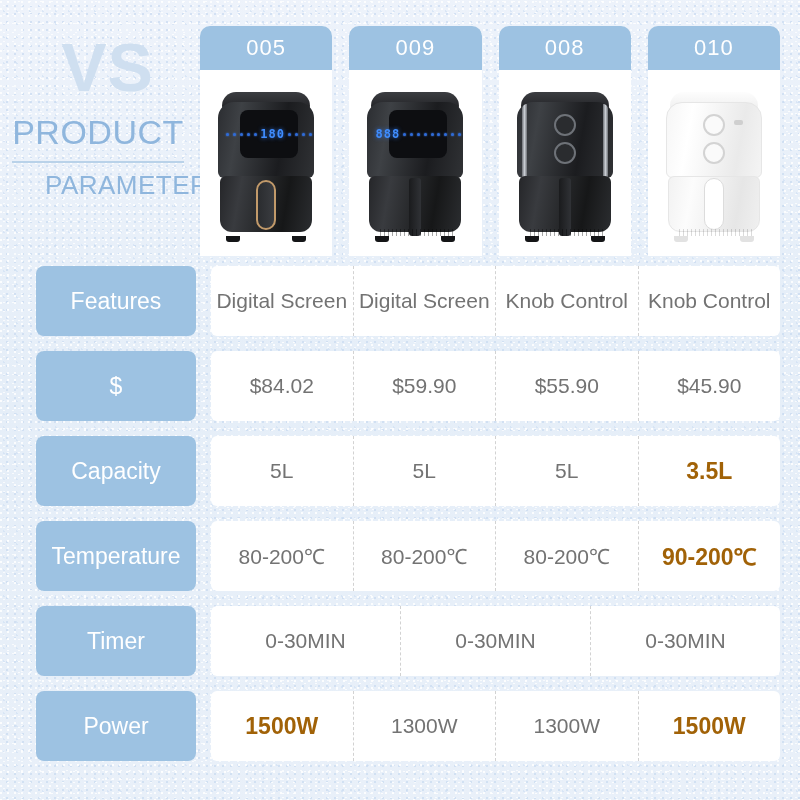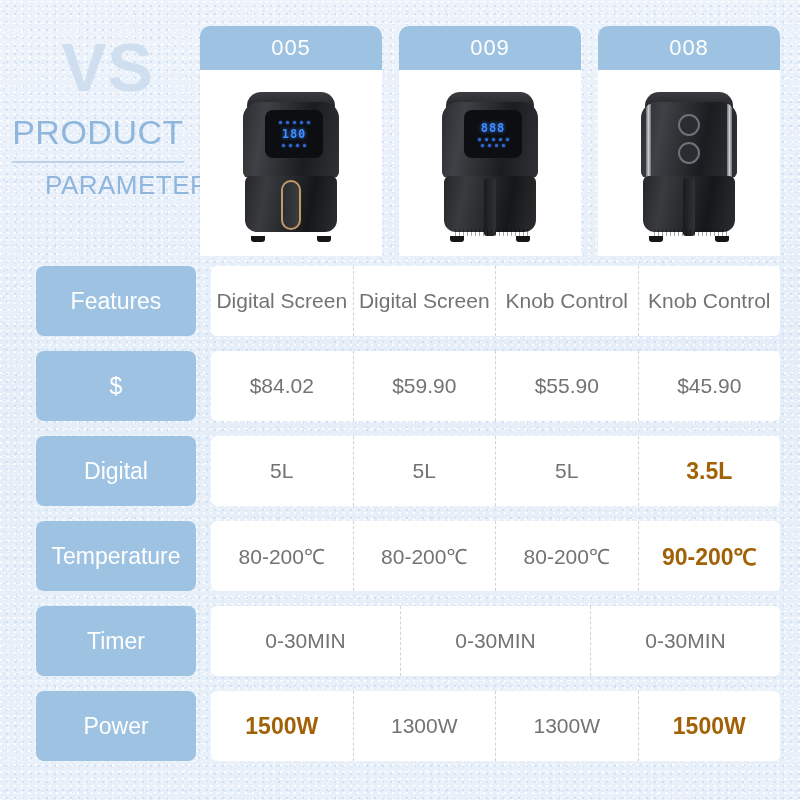--- a/index.html
+++ b/index.html
@@ -135,21 +135,21 @@
   .fryer.light .body { background: linear-gradient(100deg,#f6f6f6 0%,#ffffff 25%,#eaeaea 75%,#f4f4f4 100%); border:1px solid #e6e6e6; }
   .fryer.light .basket { background: linear-gradient(100deg,#f2f2f2 0%,#fcfcfc 25%,#e6e6e6 75%,#f0f0f0 100%); border:1px solid #e6e6e6; }
   .fryer.light .foot { background: #e2e2e2; }
 
   
   .panel {
     position: absolute; left: 26px; top: 22px;
     width: 58px; height: 48px;
     background: #0d0e11;
     border-radius: 8px;
-    display: flex; flex-direction: column;
+    display: flex; flex-direction: row;
     align-items: center; justify-content: center;
     gap: 3px;
   }
   .panel .dot-row { display: flex; gap: 4px; }
   .panel .dot { width: 3px; height: 3px; border-radius: 50%; background: #2f6bd8; box-shadow: 0 0 2px #3d7ff0; }
   .panel .readout {
     font-family: "DejaVu Sans Mono", monospace;
     font-size: 12px; font-weight: bold;
     color: #3f8dff;
     letter-spacing: 1px;
@@ -345,20 +345,37 @@
           <div class="knob on-dark k2"></div>
           <div class="basket"></div>
           <div class="handle-bar"></div>
           <div class="vents"></div>
           <div class="foot l"></div>
           <div class="foot r"></div>
         </div>
       </div>
     </div>
 
+    <div class="product-card">
+      <div class="product-tab">010</div>
+      <div class="product-photo">
+        <div class="fryer light">
+          <div class="lid"></div>
+          <div class="body"></div>
+          <div class="knob on-light k1"></div>
+          <div class="knob on-light k2"></div>
+          <div class="led"></div>
+          <div class="basket"></div>
+          <div class="handle-white"></div>
+          <div class="vents light-v"></div>
+          <div class="foot l"></div>
+          <div class="foot r"></div>
+        </div>
+      </div>
+    </div>
 
   </div>
 
   <div id="spec-table">
 
     <div class="spec-row">
       <div class="spec-label">Features</div>
       <div class="spec-values">
         <div class="spec-cell">Digital Screen</div>
         <div class="spec-cell">Digital Screen</div>
@@ -371,21 +388,21 @@
       <div class="spec-label">$</div>
       <div class="spec-values">
         <div class="spec-cell">$84.02</div>
         <div class="spec-cell">$59.90</div>
         <div class="spec-cell">$55.90</div>
         <div class="spec-cell">$45.90</div>
       </div>
     </div>
 
     <div class="spec-row">
-      <div class="spec-label">Digital</div>
+      <div class="spec-label">Capacity</div>
       <div class="spec-values">
         <div class="spec-cell">5L</div>
         <div class="spec-cell">5L</div>
         <div class="spec-cell">5L</div>
         <div class="spec-cell highlight">3.5L</div>
       </div>
     </div>
 
     <div class="spec-row">
       <div class="spec-label">Temperature</div>

